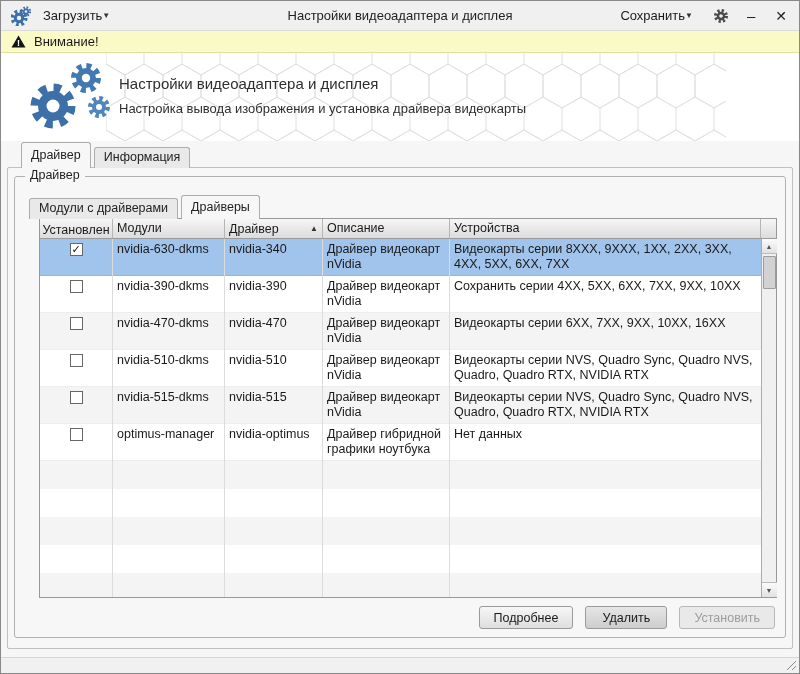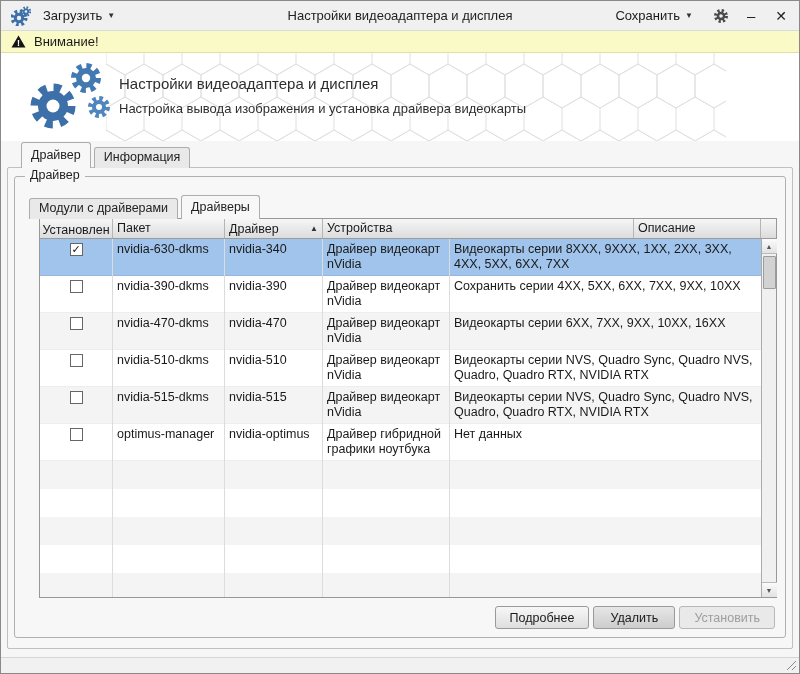--- a/index.html
+++ b/index.html
@@ -3,21 +3,21 @@
 <meta charset="utf-8">
 <style>
   html,body { margin:0; padding:0; background:#ffffff; }
   body { font-family:"Liberation Sans","DejaVu Sans",sans-serif; color:#1a1a1a; }
   .window { position:relative; width:800px; height:674px; box-sizing:border-box;
             border:1px solid #898989; background:#f6f6f6; overflow:hidden; font-size:13px; }
 
   
   .titlebar { position:absolute; top:0; left:0; right:0; height:30px; background:#f0f0f0;
               border-bottom:1px solid #dadada; display:flex; align-items:center; padding:0 10px; box-sizing:border-box; }
-  .tb-btn { display:flex; align-items:center; gap:5px; cursor:default; padding:3px 4px; }
+  .tb-btn { display:flex; align-items:center; cursor:default; padding:3px 4px; }
   .caret { font-size:8px; color:#333; }
   .tb-title { position:absolute; left:180px; right:180px; text-align:center; top:7px; color:#222; }
   .tb-right { margin-left:auto; display:flex; align-items:center; gap:16px; }
   .winctl { font-size:15px; color:#222; padding:0 2px; }
   .winctl.close { font-size:14px; }
   .app-icon-wrap { margin-right:8px; display:flex; }
 
   
   .warnbar { position:absolute; top:30px; left:0; right:0; height:22px; background:#fafac6;
              border-bottom:1px solid #e0e0a0; display:flex; align-items:center; gap:8px; padding-left:10px; box-sizing:border-box; }
@@ -82,21 +82,21 @@
   
   .vscroll { width:15px; flex:0 0 15px; border-left:1px solid #ababab; background:#f0f0f0;
              display:flex; flex-direction:column; align-items:center; box-sizing:border-box; }
   .sbtn { width:15px; height:15px; box-sizing:border-box; background:linear-gradient(#fbfbfb,#e2e2e2);
           font-size:7px; color:#555; display:flex; align-items:center; justify-content:center; }
   .sbtn.up { border-bottom:1px solid #bbb; }
   .sbtn.down { margin-top:auto; border-top:1px solid #bbb; }
   .thumb { width:13px; height:33px; margin-top:2px; background:#d2d2d2; border:1px solid #9c9c9c; border-radius:1px; box-sizing:border-box; }
 
   
-  .actions { position:absolute; right:10px; bottom:8px; display:flex; gap:4px; }
+  .actions { position:absolute; right:10px; bottom:8px; display:flex; gap:12px; }
   .btn { min-width:82px; height:23px; padding:0 14px; box-sizing:border-box; background:linear-gradient(#f7f7f7,#dedede);
          border:1px solid #9a9a9a; border-radius:3px; font-size:12.5px; font-family:inherit; color:#1a1a1a;
          display:flex; align-items:center; justify-content:center; }
   .btn.emph { background:linear-gradient(#e6e6e6,#cdcdcd); }
   .btn.disabled { color:#9d9d9d; background:#e9e9e9; border-color:#b8b8b8; }
 
   
   .statusbar { position:absolute; left:0; right:0; bottom:0; height:15px; background:#f1f1f1; border-top:1px solid #d6d6d6; }
   .grip { position:absolute; right:2px; bottom:2px; }
 </style>
@@ -185,27 +185,27 @@
       <div class="legend">Драйвер</div>
 
       <div class="subtabs">
         <div class="tab">Модули с драйверами</div>
         <div class="tab active">Драйверы</div>
       </div>
 
       <div class="tableframe">
         <div class="thead">
           <div class="th c-installed">Установлен</div>
-          <div class="th c-package">Пакет</div>
+          <div class="th c-package">Модули</div>
           <div class="th c-driver">
             <span>Драйвер</span>
             <span class="sort">▲</span>
           </div>
+          <div class="th c-desc">Описание</div>
           <div class="th c-devices">Устройства</div>
-          <div class="th c-desc">Описание</div>
           <div class="th corner"></div>
         </div>
         <div class="tbody">
           <div class="rows">
             <div class="rowstack">
               <div class="trow selected">
     <div class="cell c-installed">
       <span class="cb checked">✓</span>
     </div>
     <div class="cell c-package">nvidia-630-dkms</div>

